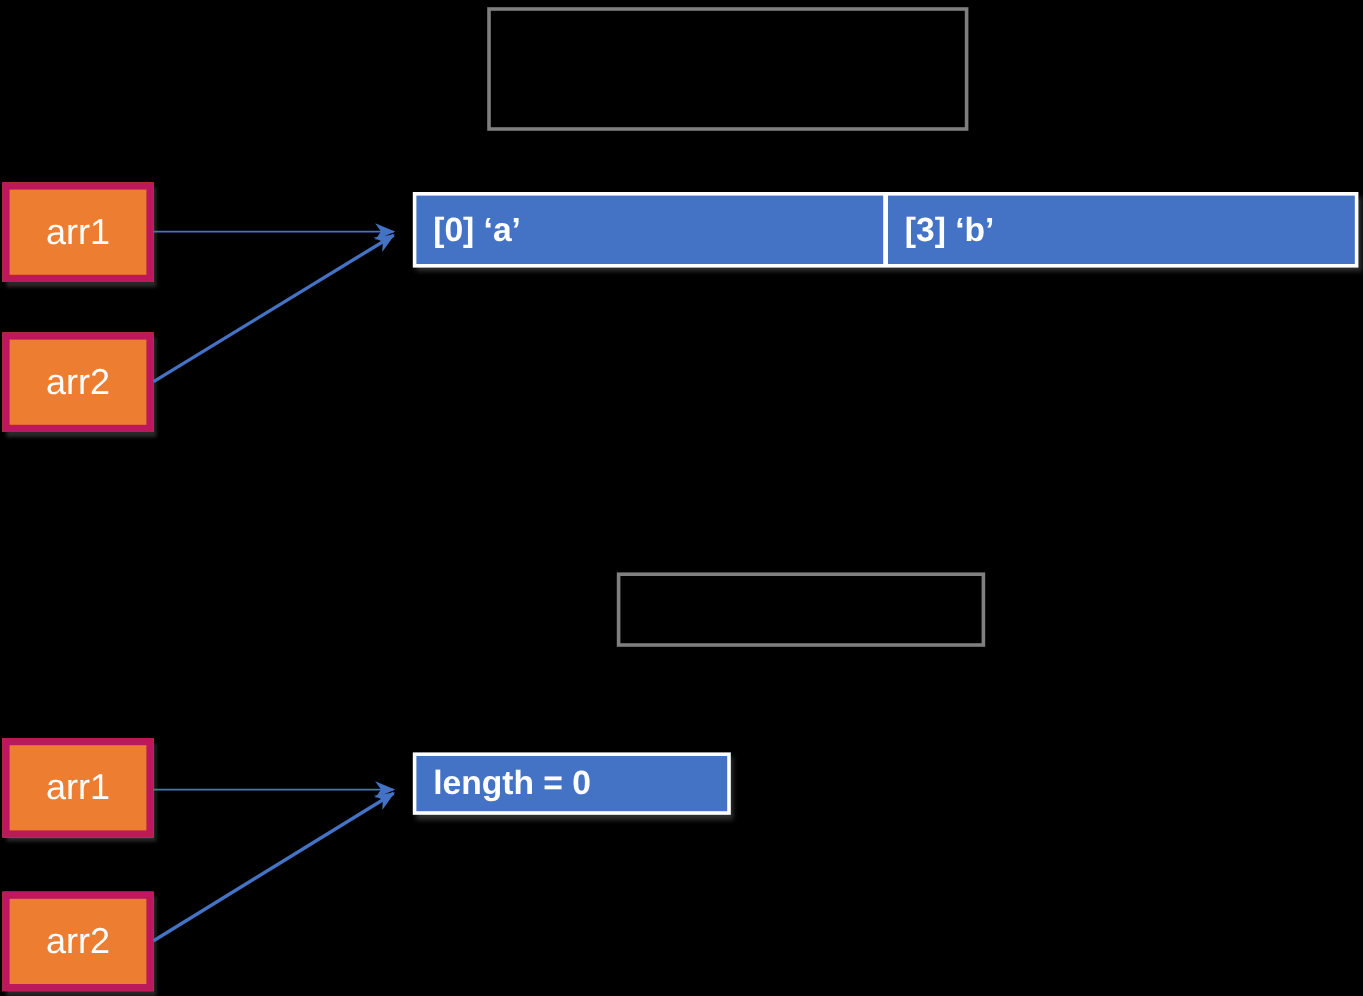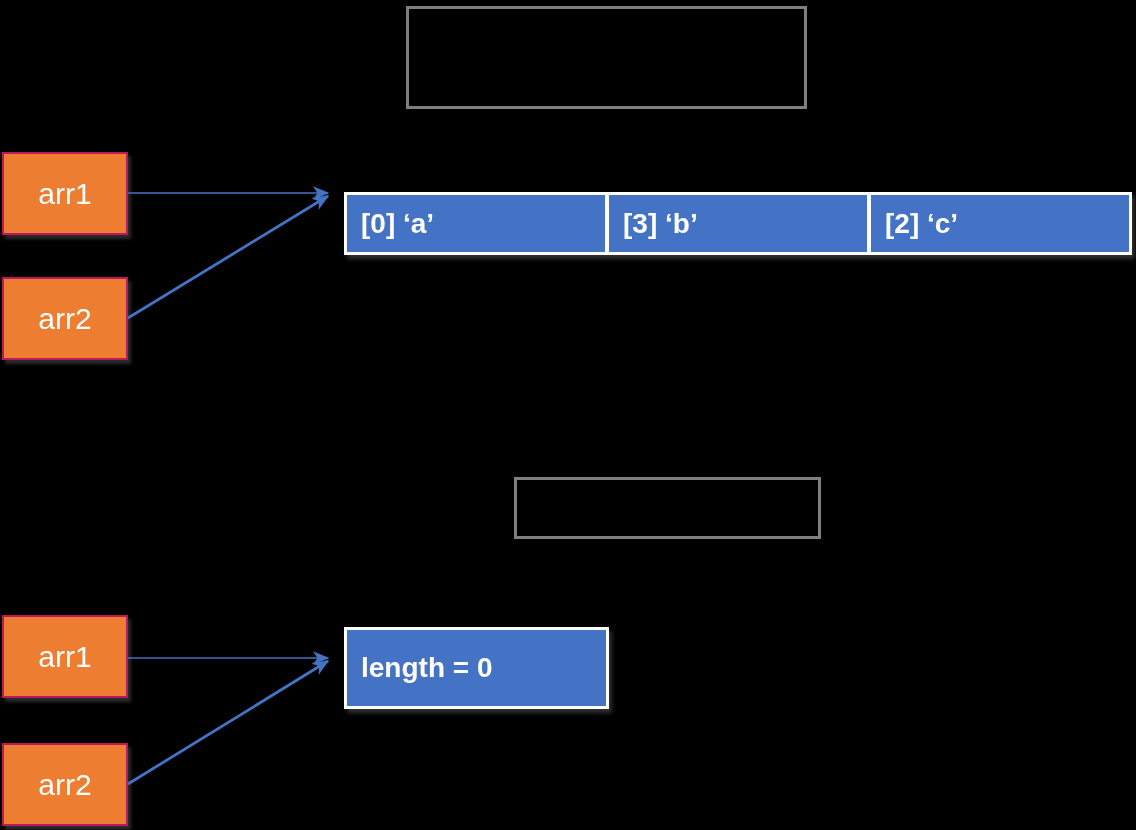--- a/index.html
+++ b/index.html
@@ -26,21 +26,21 @@
   .frame.bottom { left: 514px; top: 477px; width: 307px; height: 62px;  }
 
   
   .ptr {
     position: absolute;
     left: 2px;
     width: 126px;
     height: 83px;
     box-sizing: border-box;
     background: #ED7D31;
-    border: 2px solid #be185d;
+    border: 6px solid #be185d;
     box-shadow: 3px 4px 3px rgba(120,120,120,0.35);
     color: #FFFFFF;
     font-size: 30px;
     display: flex;
     align-items: center;
     justify-content: center;
     line-height: 1;
   }
   .ptr.p1 { top: 152px; }
   .ptr.p2 { top: 277px; }
@@ -53,41 +53,40 @@
     left: 344px;
     top: 160px;
     width: 788px;
     height: 63px;
     box-sizing: border-box;
     background: #FFFFFF;
     box-shadow: 3px 4px 4px rgba(120,120,120,0.4);
     padding: 3px;
     display: flex;
     gap: 4px;
-    margin-top: 32px;
   }
   .cell {
     flex: 1 1 0;
     background: #4472C4;
     color: #FFFFFF;
     font-weight: bold;
     font-size: 28px;
     display: flex;
     align-items: center;
     padding-left: 14px;
     line-height: 1;
   }
 
   
   .length-box {
     position: absolute;
     left: 344px;
     top: 627px;
     width: 265px;
-    height: 82px;
+    height: 52px;
     box-sizing: border-box;
     background: #FFFFFF;
     box-shadow: 3px 4px 4px rgba(120,120,120,0.4);
     padding: 3px;
     display: flex;
   }
   .length-box .cell { flex: 1 1 auto; }
 
   
   svg.arrows {
@@ -110,21 +109,20 @@
   <div class="ptr p1">
     <span>arr1</span>
   </div>
   <div class="ptr p2">
     <span>arr2</span>
   </div>
 
   <div class="array-bar">
     <div class="cell">[0] ‘a’</div>
     <div class="cell">[3] ‘b’</div>
-    <div class="cell">[2] ‘c’</div>
   </div>
 
   <div class="ptr p3">
     <span>arr1</span>
   </div>
   <div class="ptr p4">
     <span>arr2</span>
   </div>
 
   <div class="length-box">

